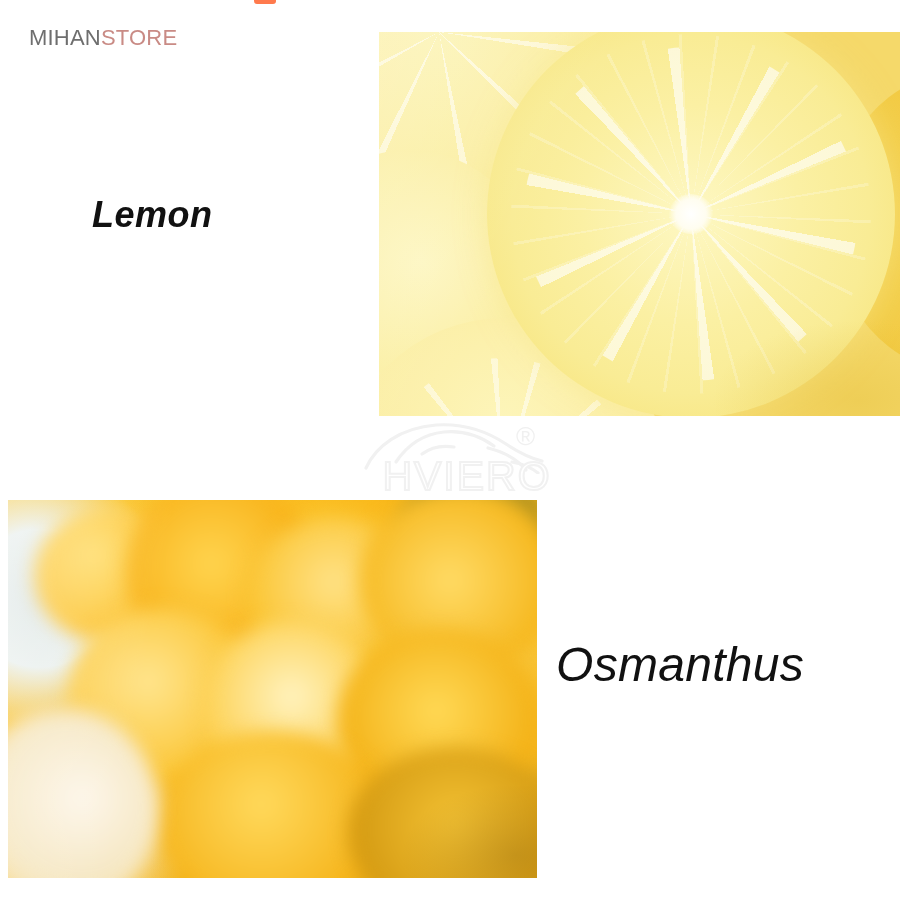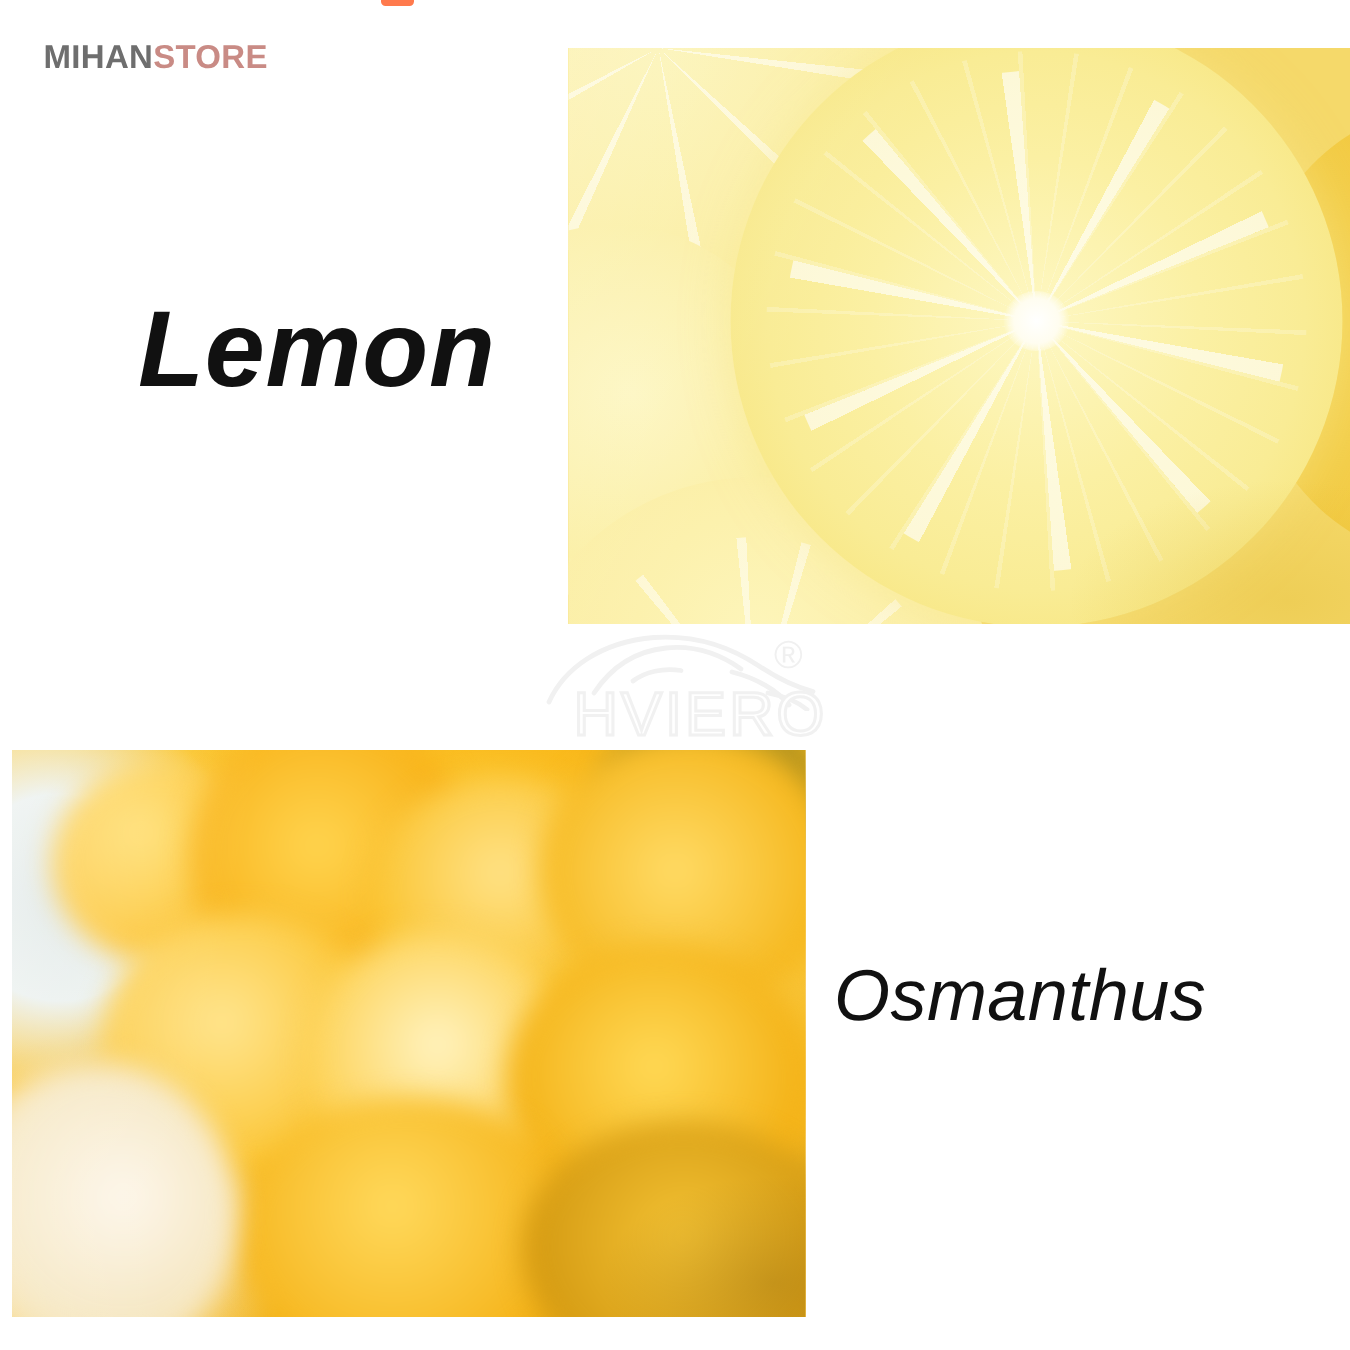--- a/index.html
+++ b/index.html
@@ -28,21 +28,21 @@
     background: #ff7a4d;
     border-radius: 0 0 3px 3px;
   }
 
   
   .brand {
     position: absolute;
     left: 29px;
     top: 27px;
     font-size: 22px;
-    font-weight: 700;
+    font-weight: 400;
     letter-spacing: 0.2px;
     line-height: 1;
     white-space: nowrap;
   }
   .brand .b1 { color: #6e6e6e; }
   .brand .b2 { color: #c98b85; }
 
   
   .photo {
     position: absolute;
@@ -253,21 +253,21 @@
   
   .label {
     position: absolute;
     color: #111111;
     white-space: nowrap;
     line-height: 1;
   }
   .label-lemon {
     left: 92px;
     top: 197px;
-    font-size: 72px;
+    font-size: 36px;
     font-weight: 700;
     font-style: italic;
     letter-spacing: 0.5px;
   }
   .label-osmanthus {
     left: 556px;
     top: 641px;
     font-size: 48px;
     font-weight: 400;
     font-style: italic;

